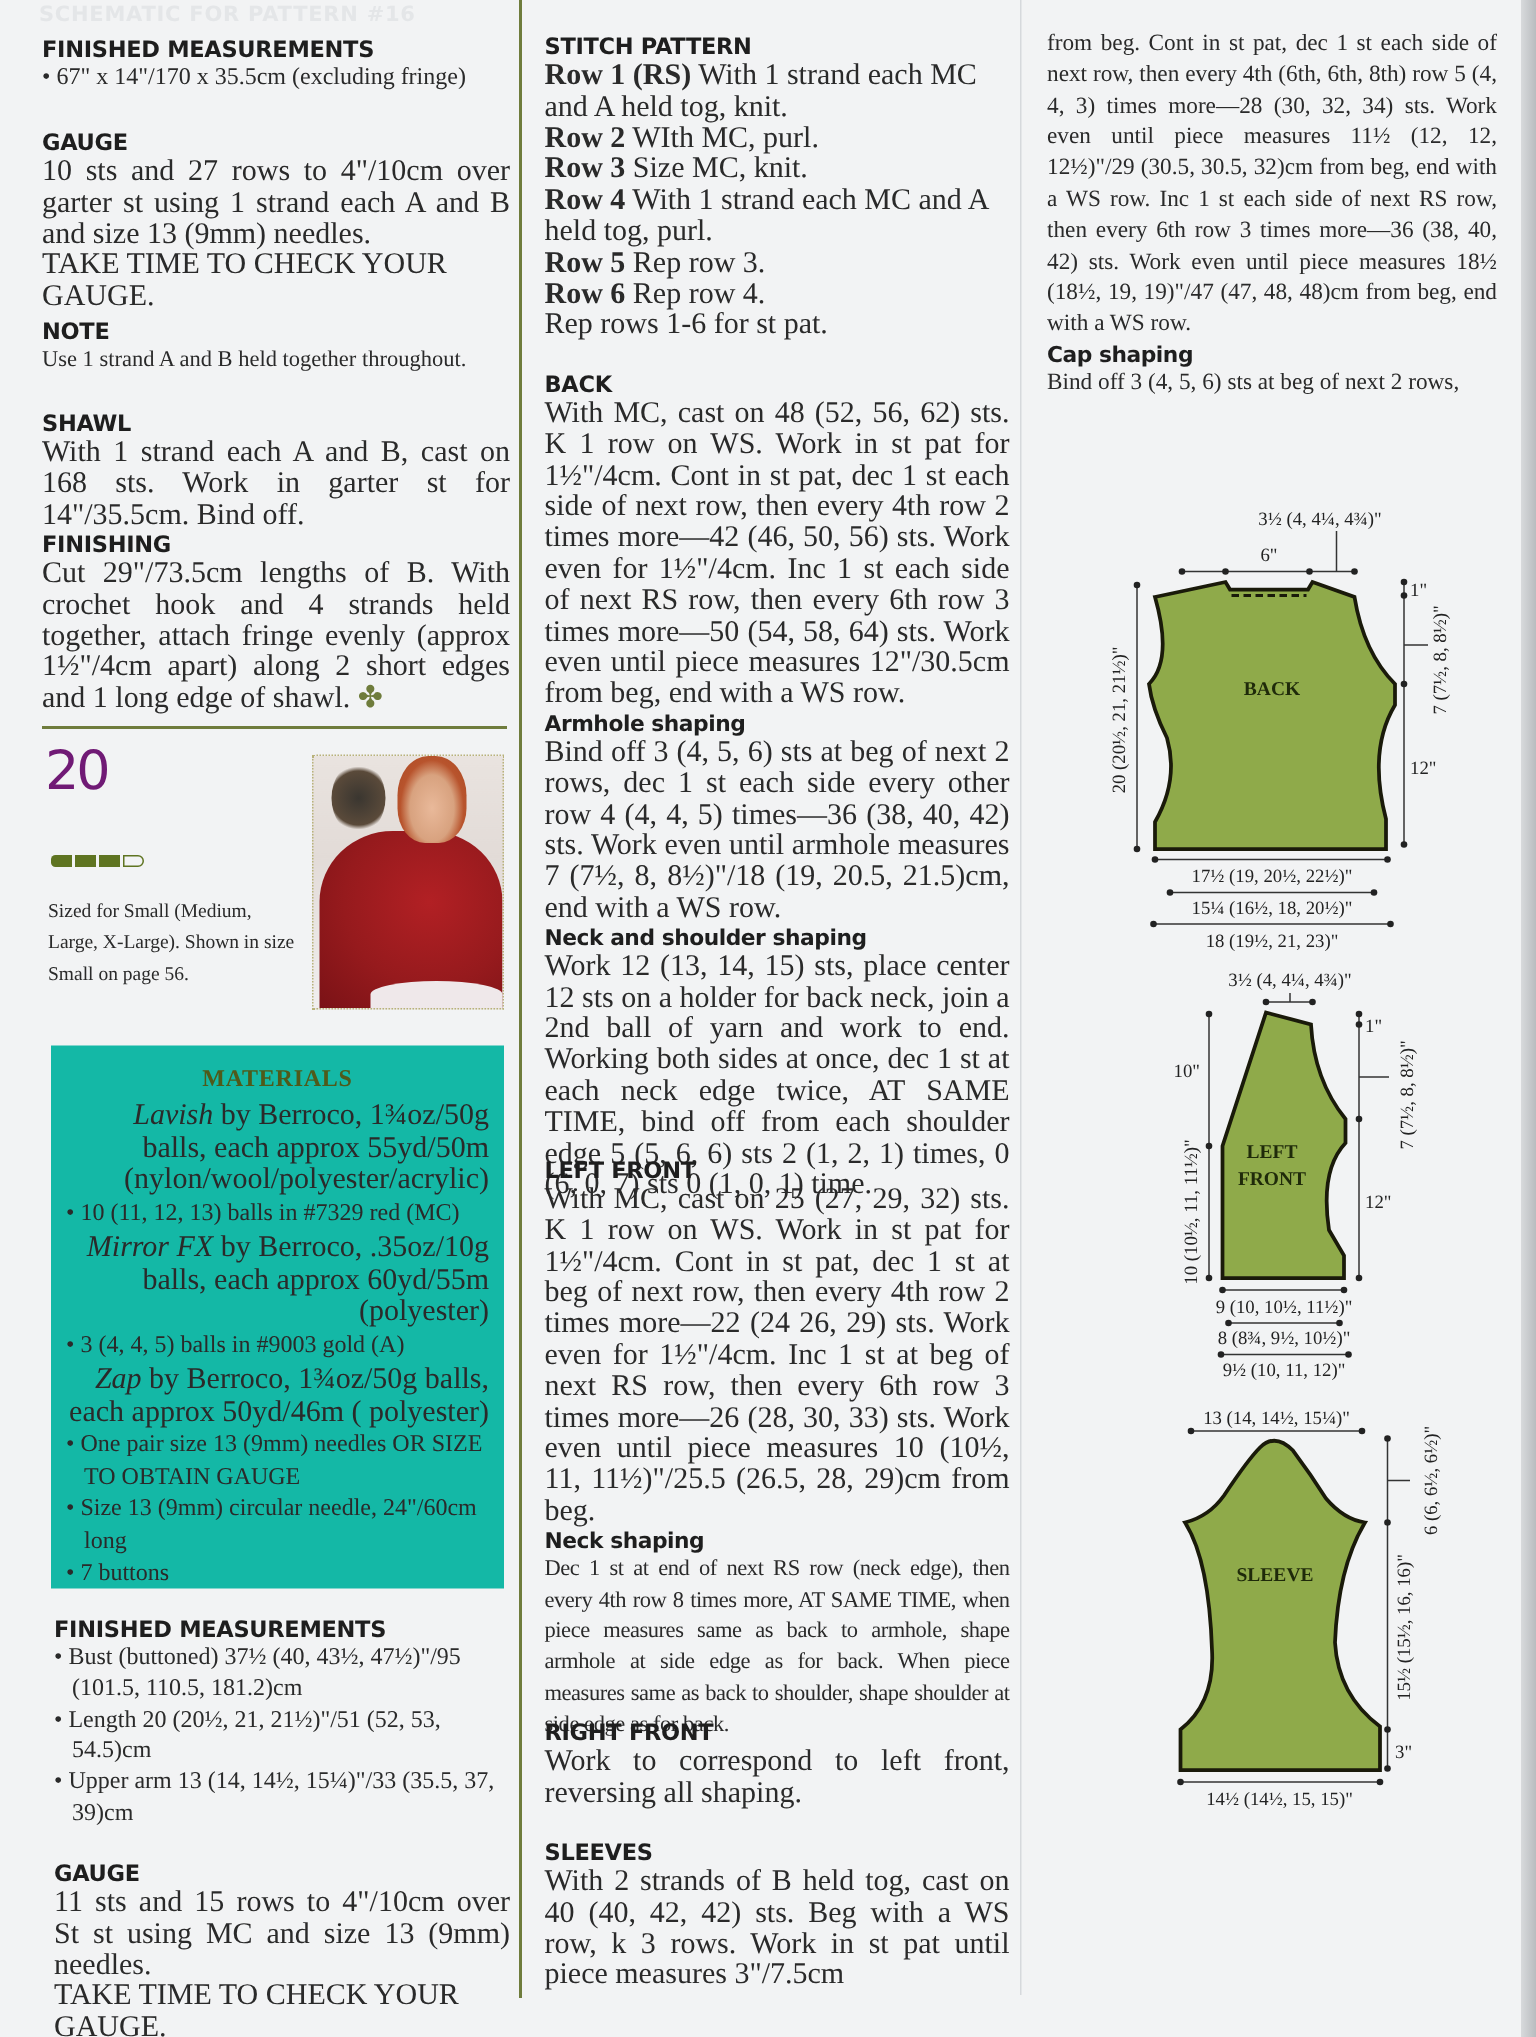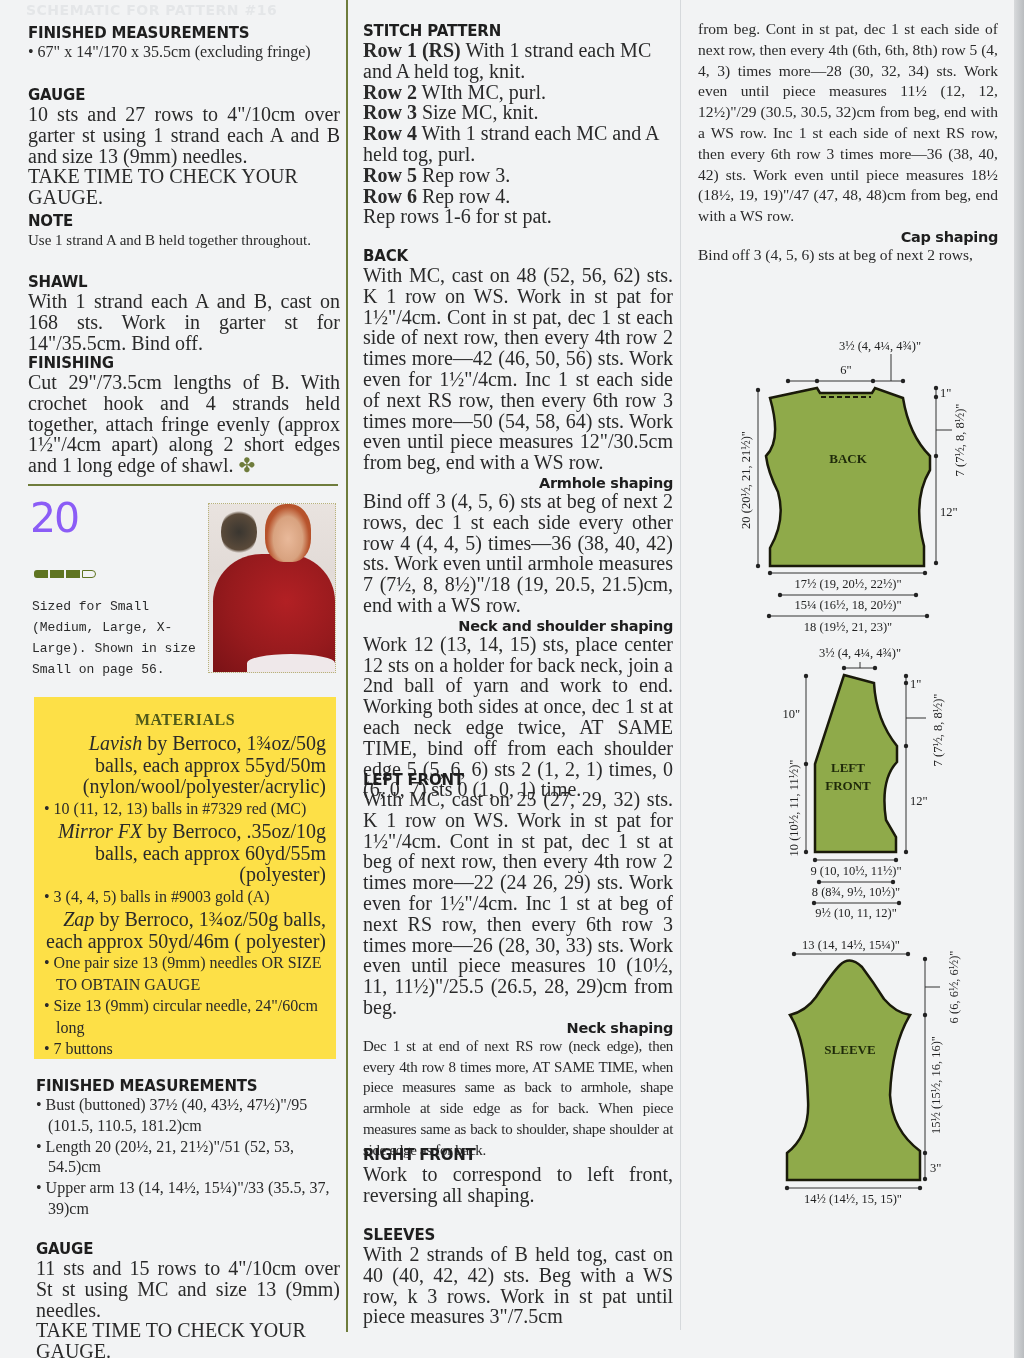--- a/index.html
+++ b/index.html
@@ -22,52 +22,52 @@
   .rule { position: absolute; top: 0; width: 2px; background: #6f7c3c; }
   .rule1 { left: 346px; height: 1332px; }
   .rule2b { left: 680px; top: 0; height: 1330px; background: #d6d9dc; width: 1px; }
 
   h3 {
     font-family: "DejaVu Sans", sans-serif; font-weight: bold;
     font-size: 15px; margin: 0; color: #1e1e1e; letter-spacing: -0.2px;
   }
   h4 {
     font-family: "DejaVu Sans", sans-serif; font-weight: bold;
-    font-size: 14.5px; margin: 0; color: #1e1e1e; letter-spacing: -0.3px; text-align: right;
+    font-size: 14.5px; margin: 0; color: #1e1e1e; letter-spacing: -0.3px;
   }
   p, .line { margin: 0; font-size: 20px; line-height: 20.8px; text-align: justify; }
   .b { font-weight: bold; }
   .sec { position: absolute; left: 0; right: 0; }
   ul.bul { list-style: none; margin: 0; padding: 0; }
   ul.bul li { font-size: 16px; line-height: 20.8px; padding-left: 12px; text-indent: -12px; }
   ul.bul li::before { content: "• "; }
 
   .divider { position: absolute; left: 28px; width: 310px; top: 484px; height: 2px; background: #6f7c3c; }
   .num { position: absolute; left: 30px; top: 494px; font-family: "DejaVu Sans", sans-serif;
-    font-size: 41px; font-weight: normal; color: #8b5cf6; letter-spacing: -2px; }
+    font-size: 36px; font-weight: normal; color: #701a75; letter-spacing: -2px; }
   .skill { position: absolute; left: 34px; top: 570px; display: flex; gap: 2px; }
   .skill span { width: 14px; height: 8px; background: #5f7421; border-radius: 3px 0 0 3px; }
   .skill span.mid { border-radius: 0; }
   .skill span.empty { background: transparent; border: 1px solid #5f7421; border-radius: 0 4px 4px 0; width: 12px; height: 6px; }
   .sized { position: absolute; left: 32px; top: 596px; width: 170px;
-    font-family: Liberation Mono, monospace; font-size: 13px; line-height: 21px; color: #2a2a2a; }
+    font-family: Liberation Serif, serif; font-size: 13px; line-height: 21px; color: #2a2a2a; }
   .photo { position: absolute; left: 208px; top: 503px; width: 126px; height: 168px;
     border: 1px dotted #b8b27a; overflow: hidden;
     background: linear-gradient(180deg, #e9e3df 0%, #e2dbd7 40%, #f0eeee 100%); }
   .photo .tree { position: absolute; left: 12px; top: 4px; width: 36px; height: 48px; border-radius: 50%;
     background: radial-gradient(circle, #3a3630 0%, #5a4a3a 60%, transparent 70%); }
   .photo .head { position: absolute; left: 56px; top: 0; width: 46px; height: 58px; border-radius: 45% 45% 40% 40%;
     background: radial-gradient(ellipse at 50% 60%, #e9b99a 0%, #d8a27f 45%, #b8542d 65%, #a94822 100%); }
   .photo .body { position: absolute; left: 4px; top: 50px; width: 122px; height: 118px;
     background: radial-gradient(ellipse at 60% 40%, #b22024 0%, #961a1d 55%, #7a1216 100%);
     border-radius: 40% 40% 0 0; }
   .photo .table { position: absolute; left: 38px; top: 150px; width: 88px; height: 18px; background: #efe8ea; border-radius: 50% 50% 0 0; }
 
   .materials { position: absolute; left: 34px; top: 697px; width: 302px; height: 362px;
-    background: #fde047; }
+    background: #14b8a6; }
   .materials .mt { text-align: center; font-size: 16px; color: #4f5a1a; font-weight: bold; margin-top: 14px; letter-spacing: 0.5px; }
   .materials .body { padding: 4px 10px 0 10px; }
   .materials p { text-align: right; line-height: 21.5px; }
   .materials ul.bul li { line-height: 21.5px; }
   .materials .grp { margin-bottom: 2px; }
 
   .diagram { position: absolute; }
   .dim { font-size: 12.5px; font-family: "Liberation Serif", serif; fill: #222; }
   .pname { font-size: 13px; font-weight: bold; font-family: "Liberation Serif", serif; fill: #1f2a0a; }
   .edge { position: absolute; right: 0; top: 0; width: 10px; height: 1358px; background: linear-gradient(90deg, #d8dadc, #b9bcbf); }

